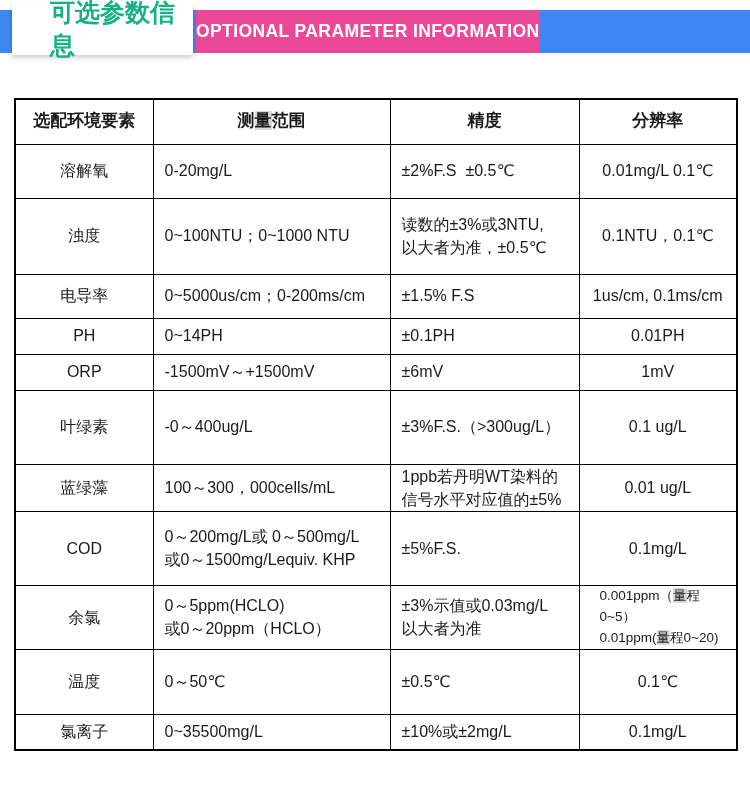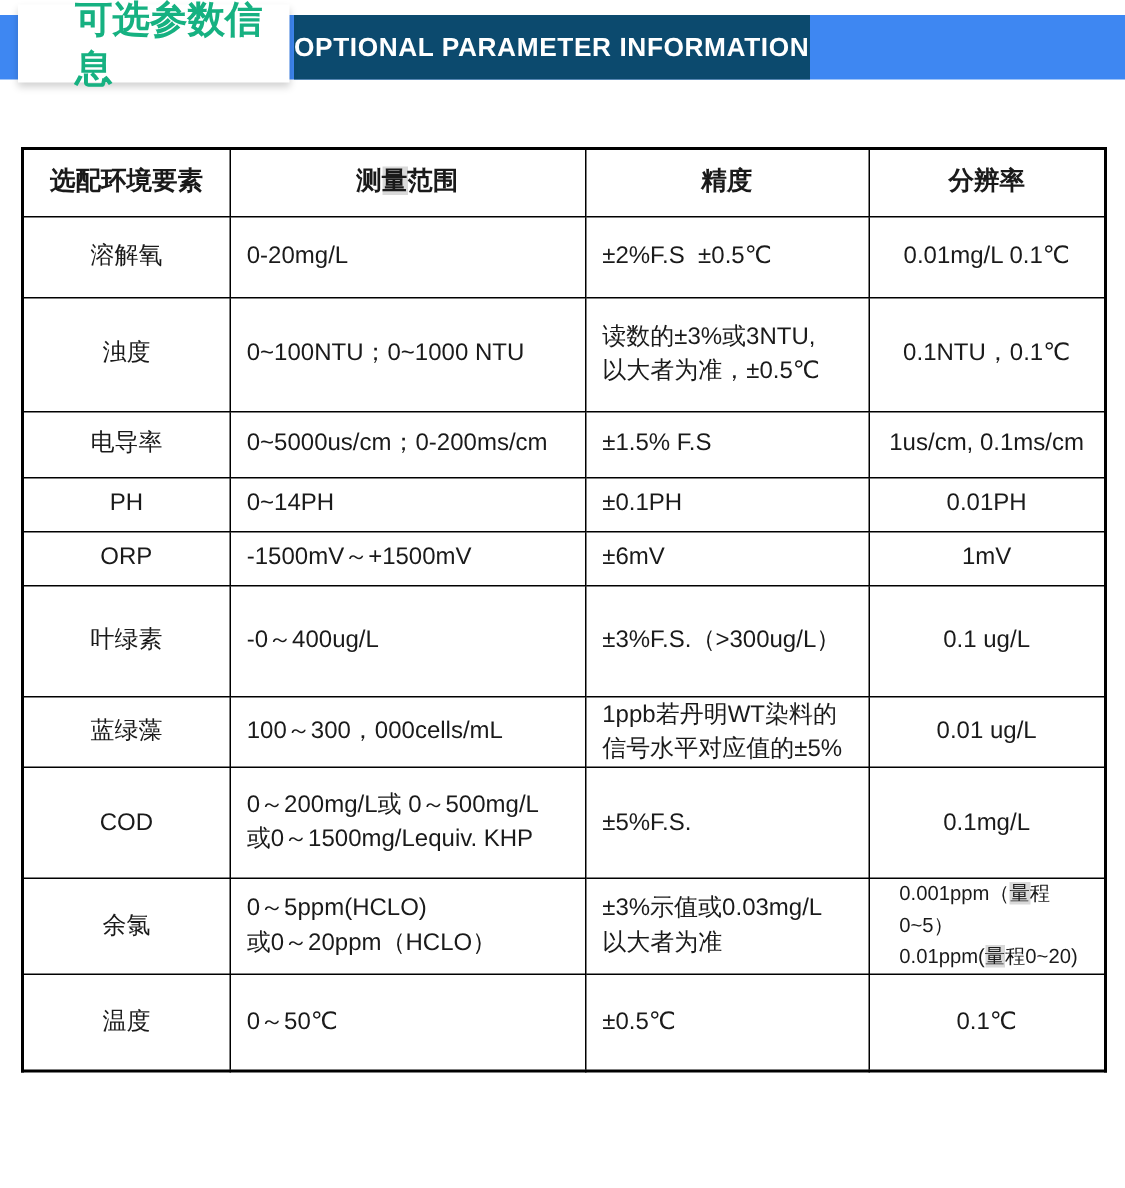--- a/index.html
+++ b/index.html
@@ -65,21 +65,21 @@
   tbody tr:nth-child(11) { height: 36px; padding-left: 31px; }
   tbody tr:nth-child(12) { height: 40px; }
   
   .hl { background: #d9d9d9; }
 </style>
 </head>
 <body>
 
 <div class="banner">
   <div class="banner-bar" style="background: rgb(62, 135, 242);"></div>
-  <div class="banner-title" style="background: #0c4a6e; text-align: right;">OPTIONAL PARAMETER INFORMATION</div>
+  <div class="banner-title" style="background: #ec4899; text-align: right;">OPTIONAL PARAMETER INFORMATION</div>
   <div class="banner-badge" style="color: rgb(22, 177, 129);">可选参数信息</div>
 </div>
 
 <table class="spec">
   <colgroup>
     <col style="width:138px">
       <col style="width:237px">
       <col style="width:189px">
       <col style="width:158px">
   </colgroup>
@@ -145,14 +145,20 @@
         <td class="col-range"><div>0～5ppm(HCLO)</div><div>或0～20ppm（HCLO）</div></td>
         <td class="col-acc"><div>±3%示值或0.03mg/L</div><div>以大者为准</div></td>
         <td class="col-res small"><div>0.001ppm（<span class="hl">量</span>程0~5）</div><div>0.01ppm(<span class="hl">量</span>程0~20)</div></td>
       </tr>
       <tr>
         <td class="col-param"><div>温度</div></td>
         <td class="col-range"><div>0～50℃</div></td>
         <td class="col-acc"><div>±0.5℃</div></td>
         <td class="col-res"><div>0.1℃</div></td>
       </tr>
+      <tr>
+        <td class="col-param"><div>氯离子</div></td>
+        <td class="col-range"><div>0~35500mg/L</div></td>
+        <td class="col-acc"><div>±10%或±2mg/L</div></td>
+        <td class="col-res"><div>0.1mg/L</div></td>
+      </tr>
     </tbody>
 </table>
 
 </body></html>

